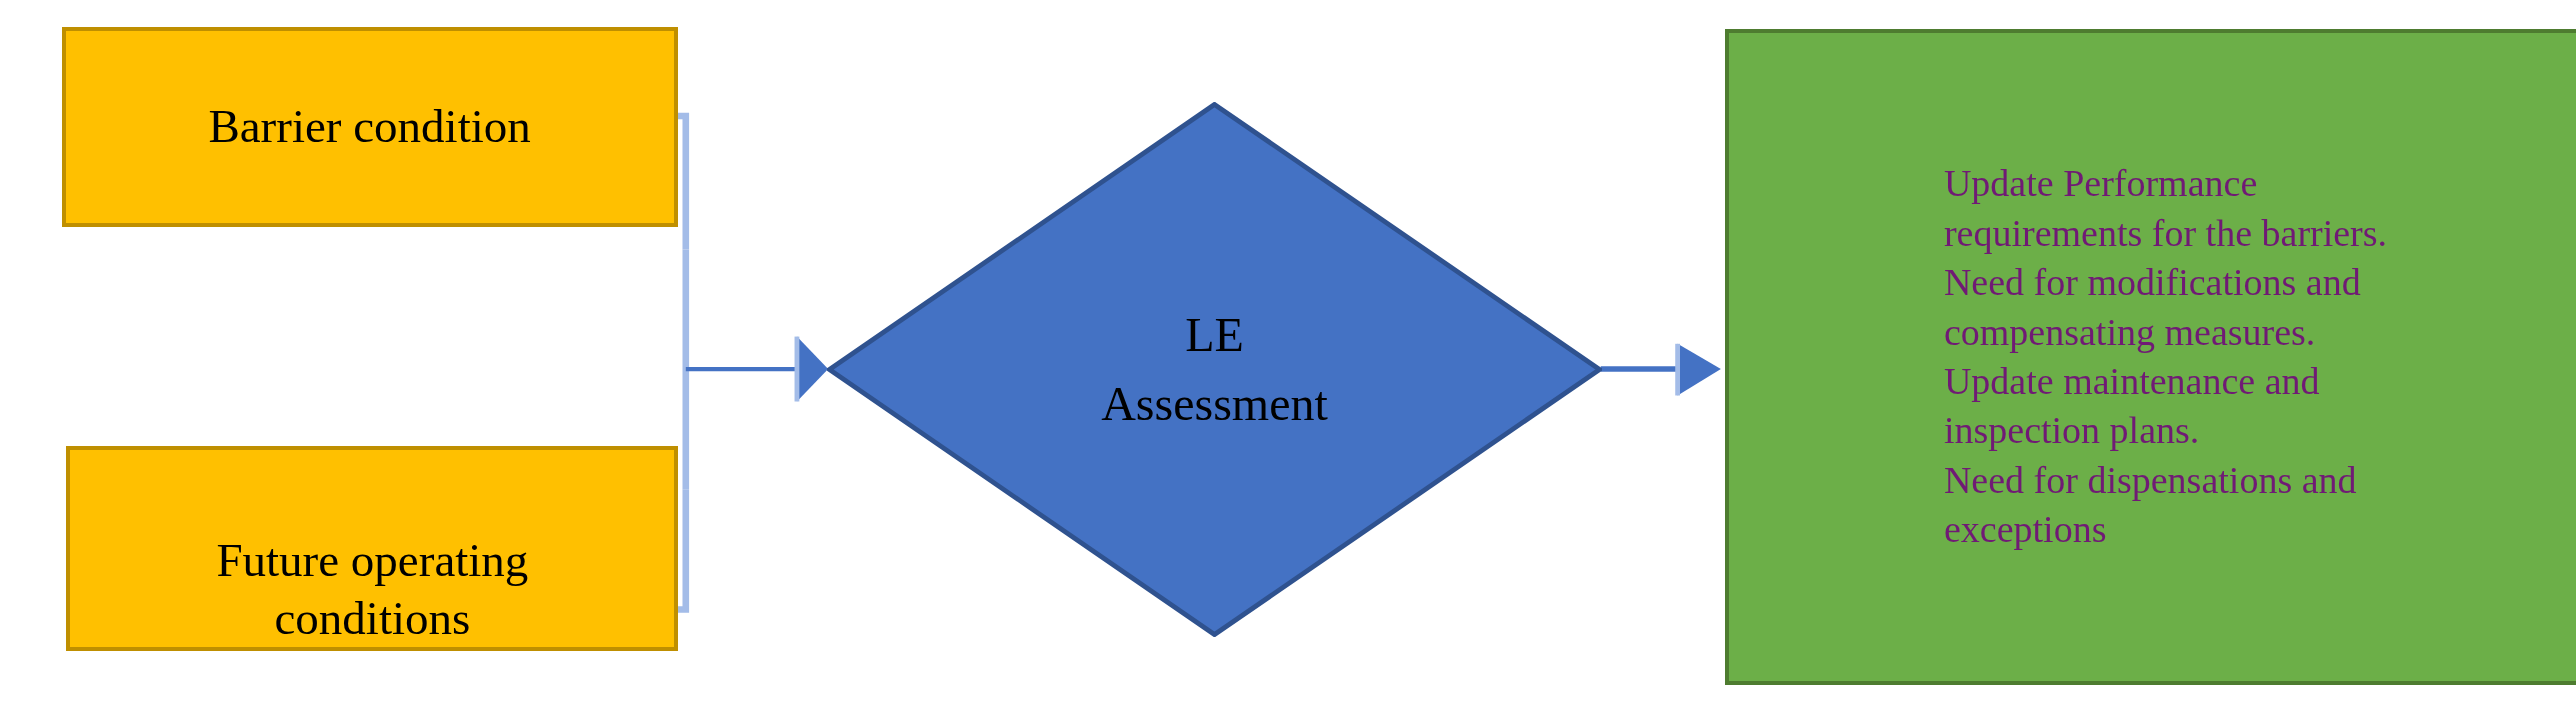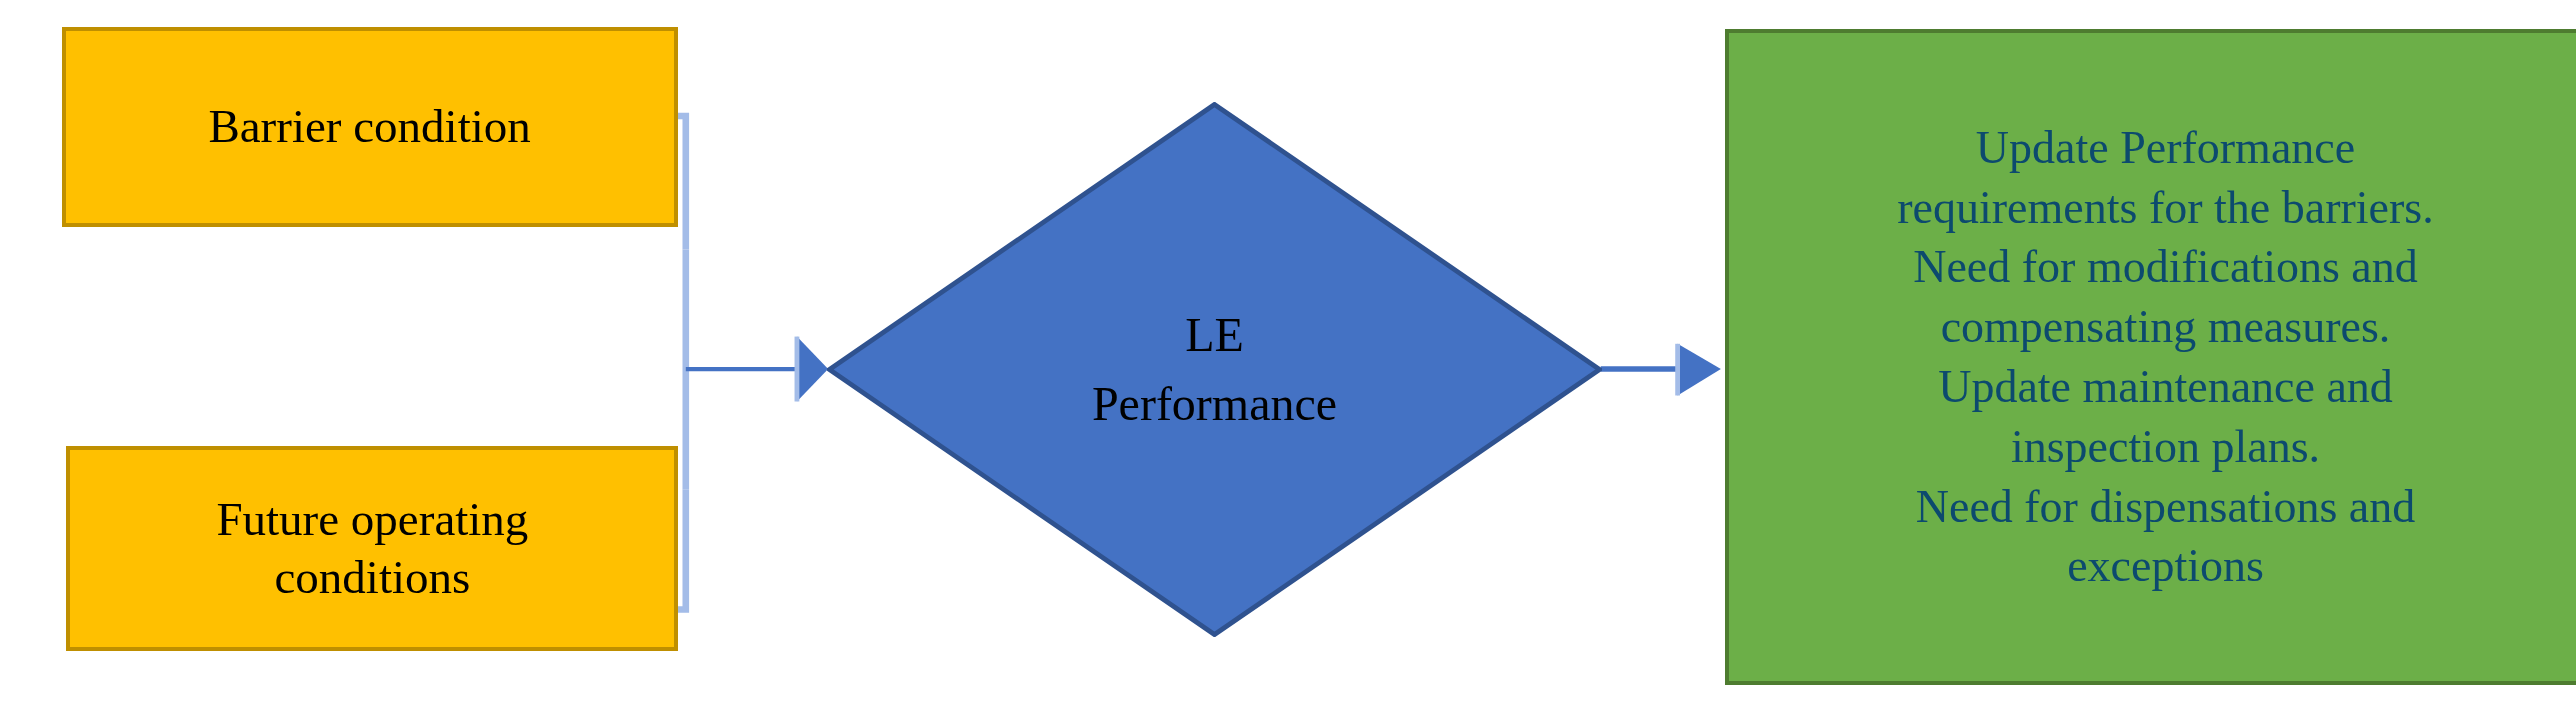--- a/index.html
+++ b/index.html
@@ -32,40 +32,39 @@
   .box-yellow .txt {
     color: #000000;
     text-align: center;
     font-size: 47px;
     line-height: 1.22;
     white-space: pre-line;
     padding: 0 10.8px;
   }
 
   #box-barrier   { left: 15.6px;  top: 27px;  width: 616px; height: 200px; }
-  #box-future    { left: 20.4px;  top: 446px; width: 612px; height: 205px; }
+  #box-future    { left: 20.4px;  top: 446px; width: 612px; height: 205px; align-items: flex-end; }
 
   
   #box-outcome {
     position: absolute;
     left: 1679px;
     top: 29px;
     width: 881px;
     height: 656px;
     background: #6CAF48;
     border: 4.2px solid #4E7C30;
     box-sizing: border-box;
     display: flex;
     align-items: center;
     justify-content: center;
   }
   #box-outcome .txt {
-    color: #0c4a6e;
-    text-align: center;
-    font-size: 46px;
+    color: #701a75;
+    font-size: 38px;
     line-height: 1.30;
     white-space: pre-line;
     padding: 0 14.4px;
   }
 
   
   #diamond-wrap {
     position: absolute;
     left: 781px;
     top: 102px;
@@ -135,21 +134,21 @@
     <span class="txt">Future operating
 conditions</span>
   </div>
 
   <div id="diamond-wrap">
     <svg viewBox="0 0 1290 890" preserveAspectRatio="none">
       <polygon points="645,4 1286,445 645,886 4,445" fill="#4472C4" stroke="#2F528F" stroke-width="8"></polygon>
     </svg>
     <div id="diamond-label">
       <span class="txt">LE
-Performance</span>
+Assessment</span>
     </div>
   </div>
 
   <div id="box-outcome">
     <span class="txt">Update Performance
 requirements for the barriers.
 Need for modifications and
 compensating measures.
 Update maintenance and
 inspection plans.

